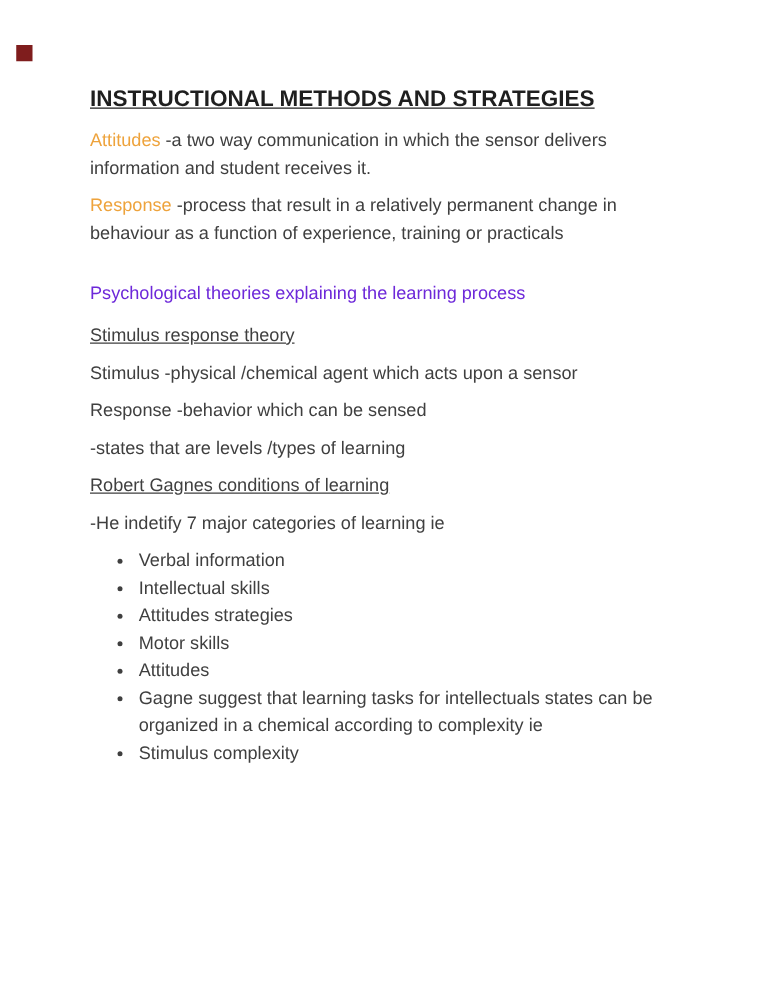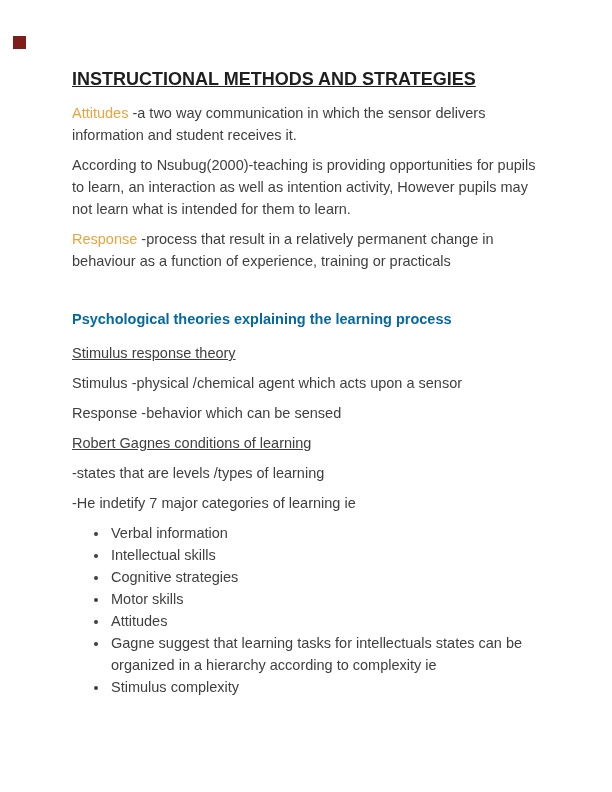--- a/index.html
+++ b/index.html
@@ -35,23 +35,23 @@
     font-weight: bold;
     color: #1f1f1f;
     text-decoration: underline;
     margin-bottom: 12px;
   }
   .content p { margin-bottom: 8px; }
   .para { margin-bottom: 8px; }
   .accent { color: #eea33c; }
   .section-heading {
     font-size: 14.5px;
-    font-weight: bold;
-    color: #0369a1;
-    margin-top: 36px;
+    font-weight: normal;
+    color: #6d28d9;
+    margin-top: 26px;
     margin-bottom: 12px;
     line-height: 22px;
   }
   .underlined { text-decoration: underline; }
   .bullets {
     list-style: disc;
     margin: 0 0 0 37px;
     padding: 0;
   }
   .bullets li {
@@ -66,43 +66,42 @@
 <div class="page">
 
   <div class="corner-marker"></div>
 
   <div class="content">
 
     <h1 class="title">INSTRUCTIONAL METHODS AND STRATEGIES</h1>
 
     <p class="para"><span class="accent">Attitudes</span><span> -a two way communication in which the sensor delivers information and student receives it.</span></p>
 
-    <p class="para">According to Nsubug(2000)-teaching is providing opportunities for pupils to learn, an interaction as well as intention activity, However pupils may not learn what is intended for them to learn.</p>
 
     <p class="para"><span class="accent">Response</span><span> -process that result in a relatively permanent change in behaviour as a function of experience, training or practicals</span></p>
 
     <h2 class="section-heading">Psychological theories explaining the learning process</h2>
 
     <p class="para underlined">Stimulus response theory</p>
 
     <p class="para">Stimulus -physical /chemical agent which acts upon a sensor</p>
 
 
     <p class="para">Response -behavior which can be sensed</p>
 
+    <p class="para">-states that are levels /types of learning</p>
+
     <p class="para underlined">Robert Gagnes conditions of learning</p>
-
-    <p class="para">-states that are levels /types of learning</p>
 
     <p class="para">-He indetify 7 major categories of learning ie</p>
 
     <ul class="bullets">
       <li>Verbal information</li>
       <li>Intellectual skills</li>
-      <li>Cognitive strategies</li>
+      <li>Attitudes strategies</li>
       <li>Motor skills</li>
       <li>Attitudes</li>
-      <li>Gagne suggest that learning tasks for intellectuals states can be organized in a hierarchy according to  complexity ie</li>
+      <li>Gagne suggest that learning tasks for intellectuals states can be organized in a chemical according to  complexity ie</li>
       <li>Stimulus complexity</li>
     </ul>
 
   </div>
 </div>
 
 </body></html>

